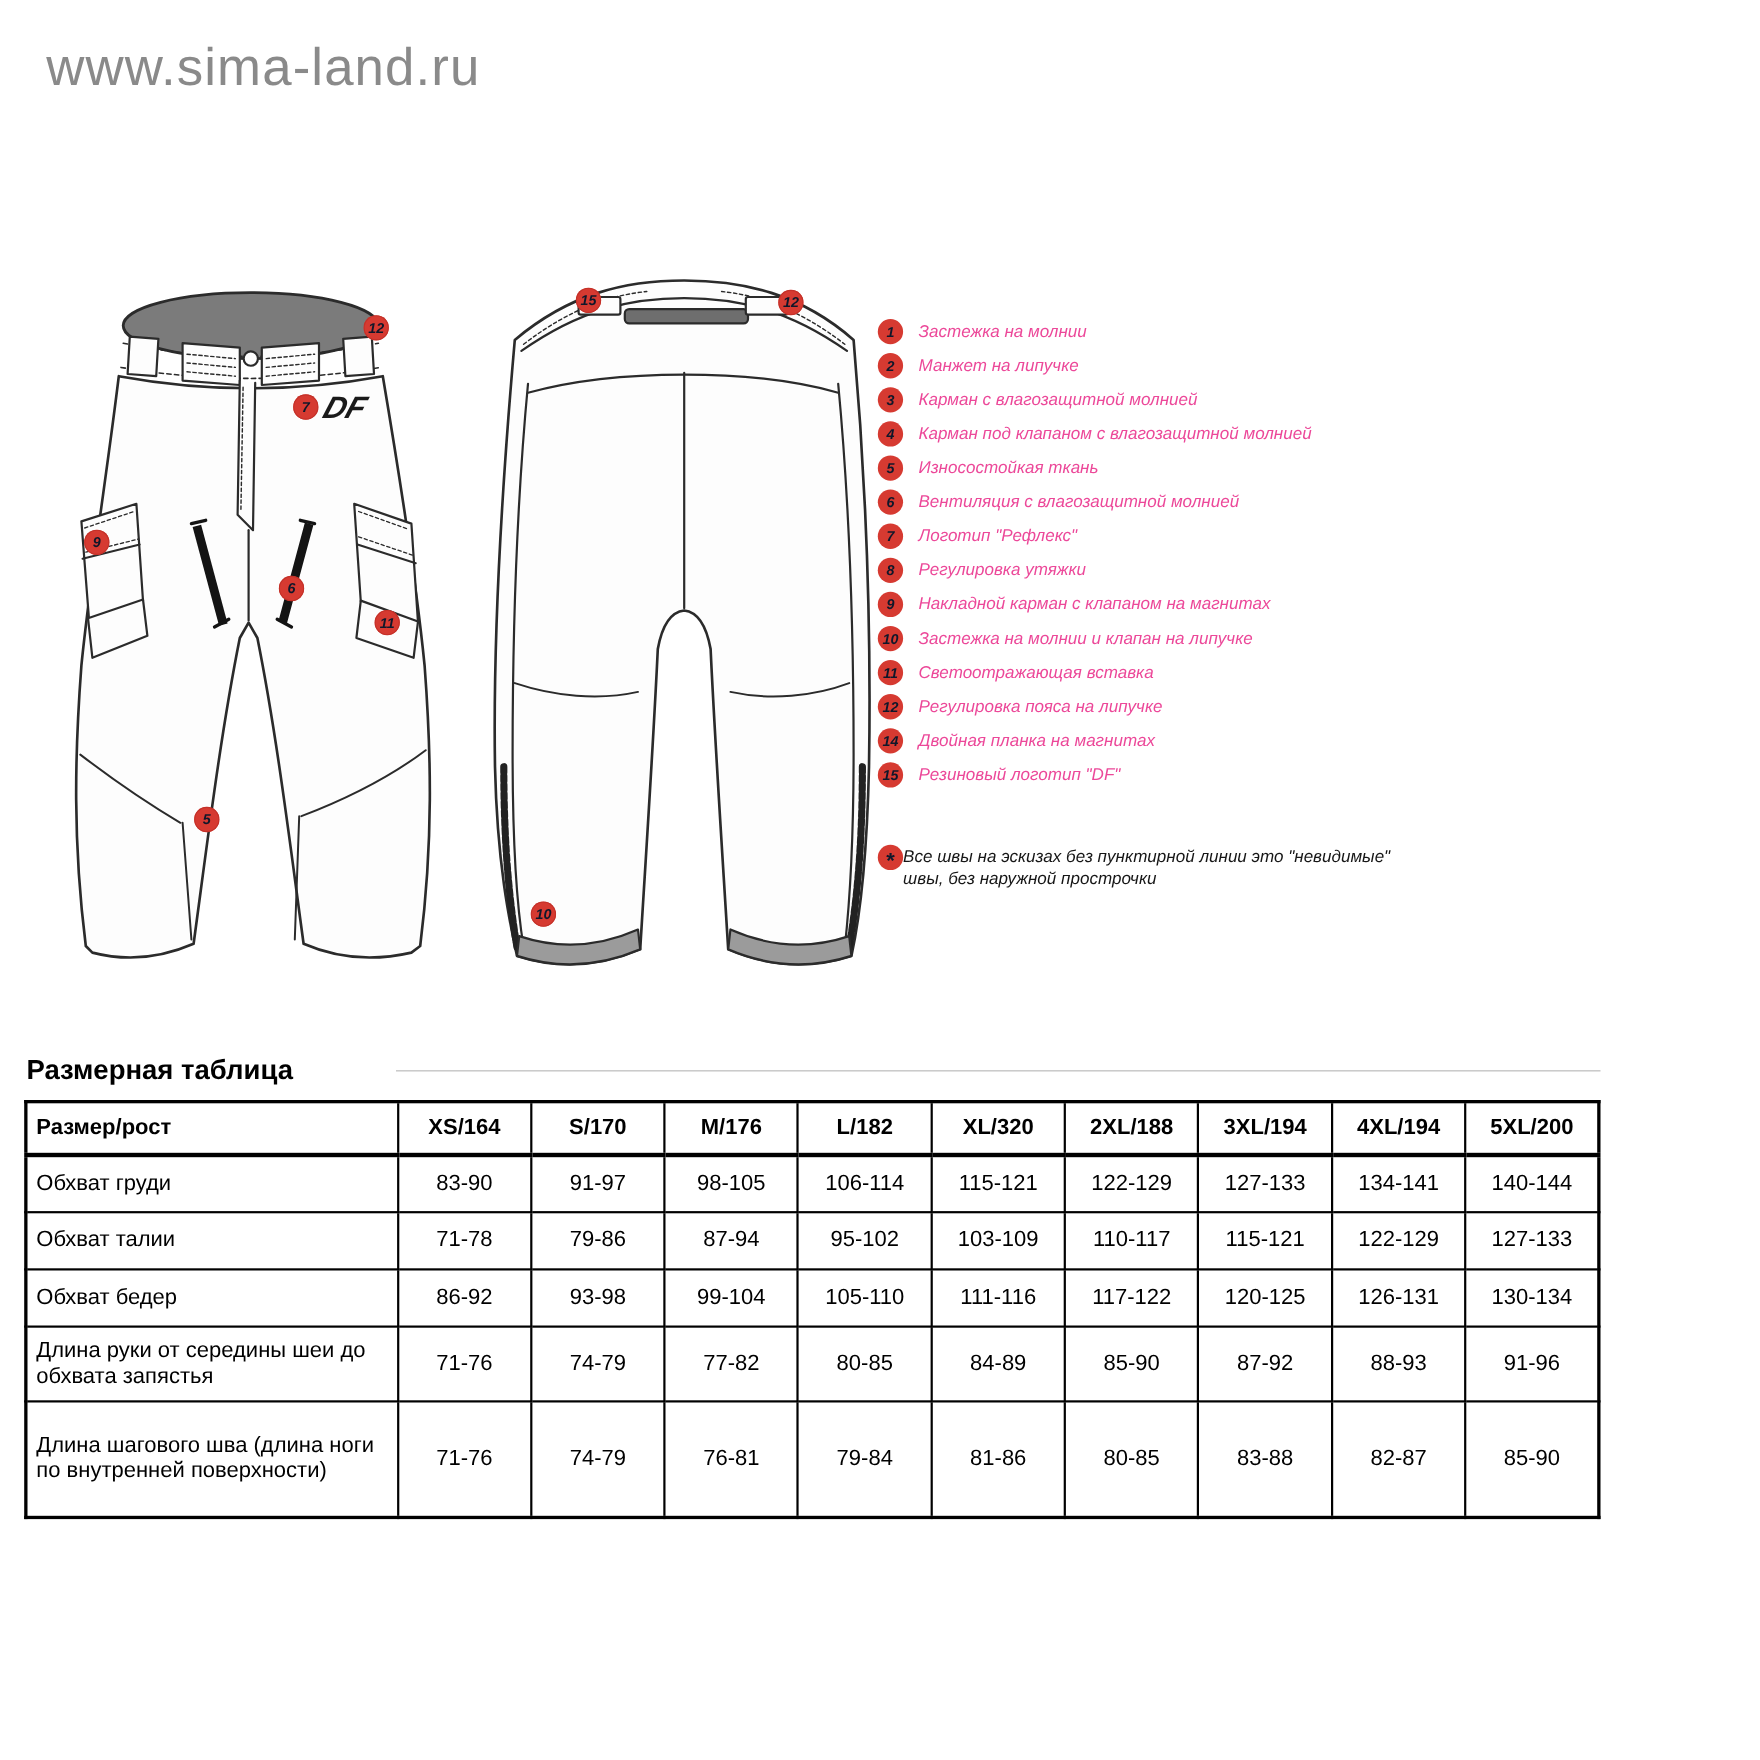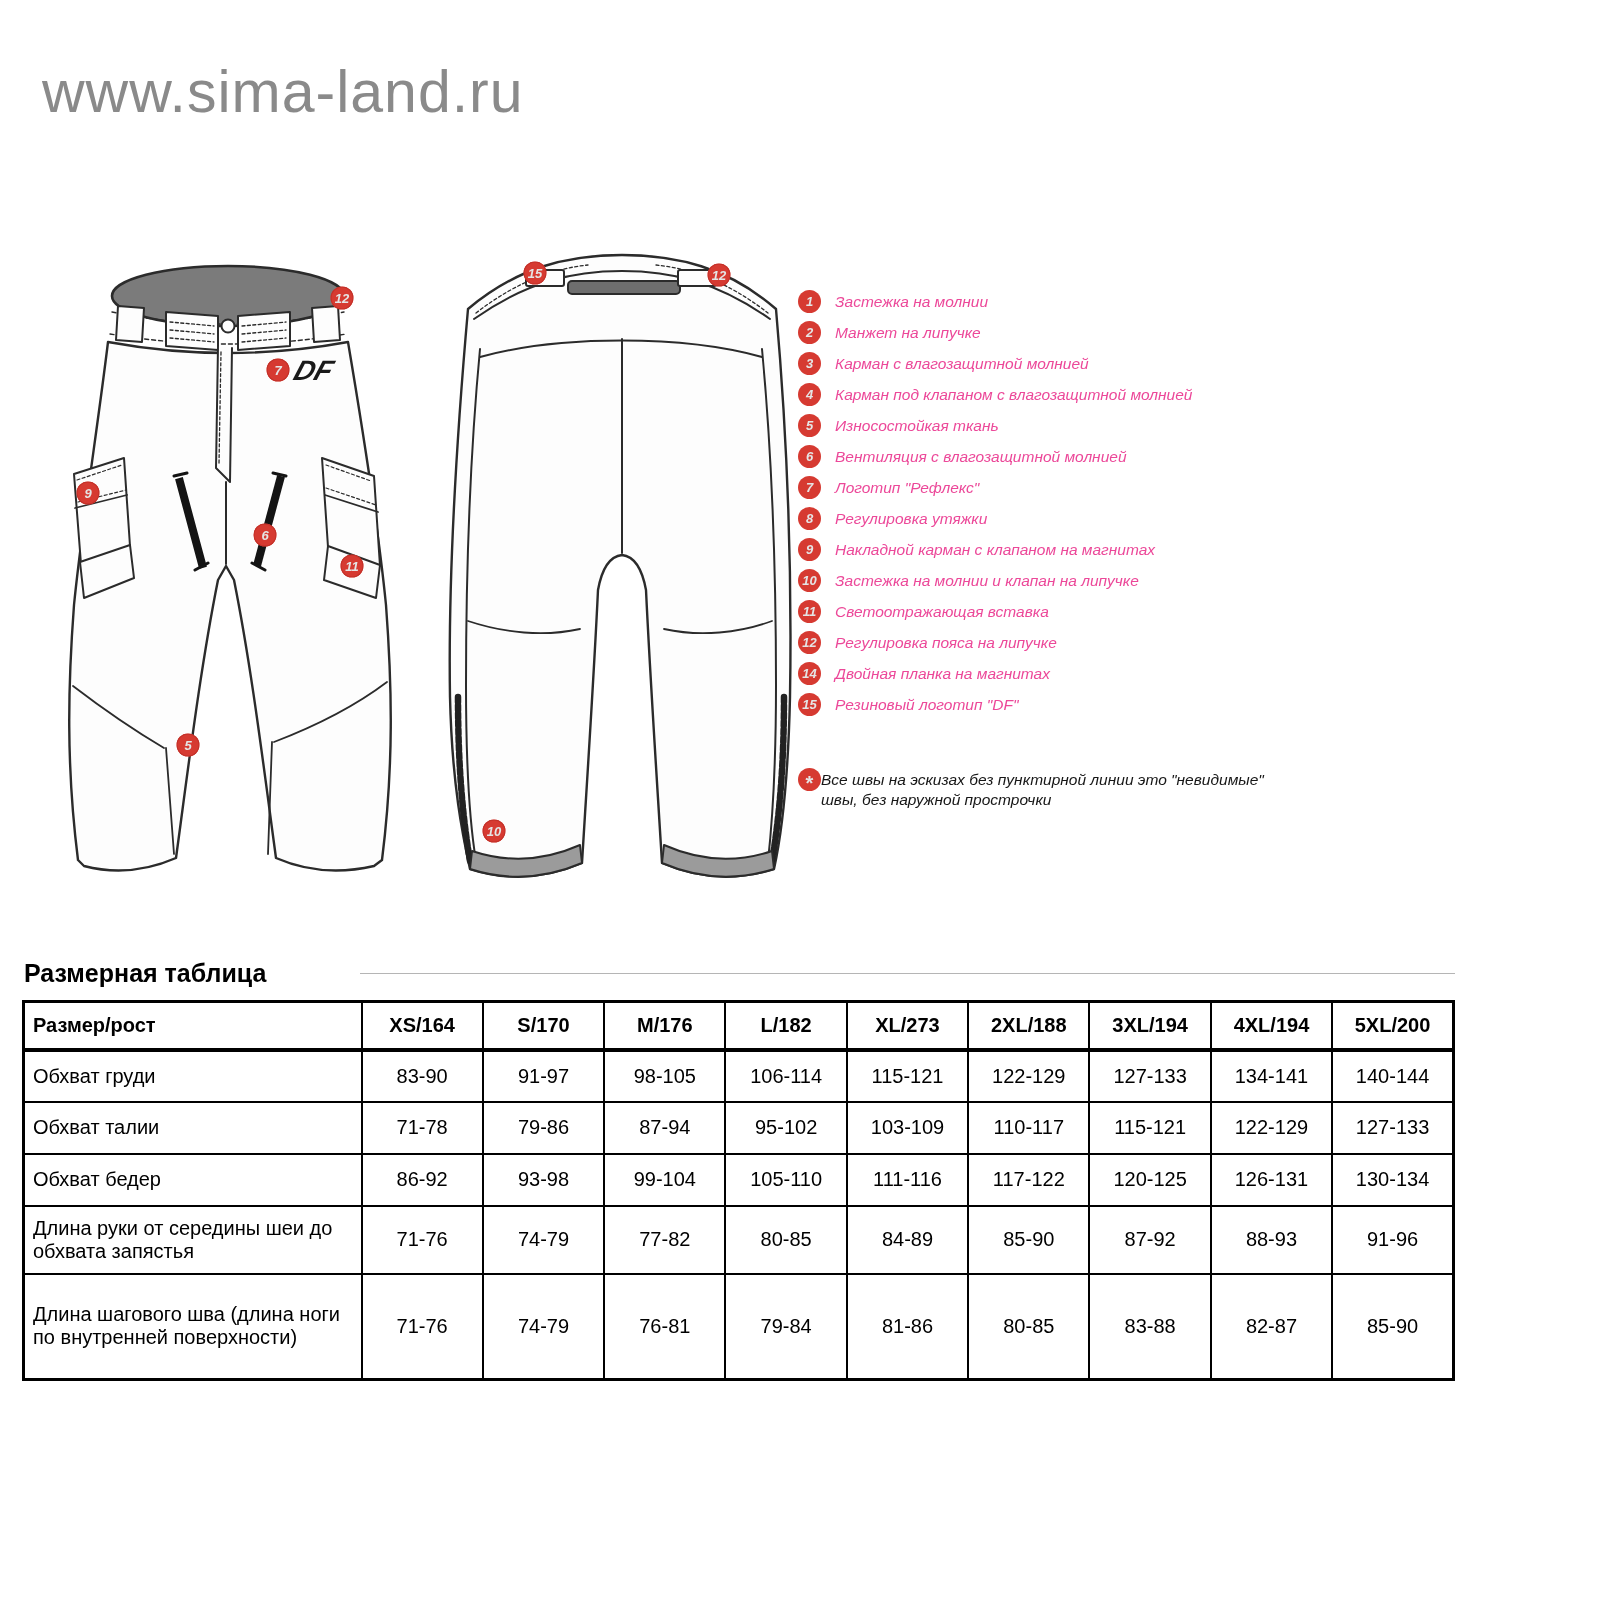--- a/index.html
+++ b/index.html
@@ -1,25 +1,25 @@
 <!DOCTYPE html>
 <html><head>
 <meta charset="utf-8">
 <style>
   html,body{margin:0;padding:0;background:#fff;}
   .page{position:relative;width:1600px;height:1600px;background:#fff;overflow:hidden;
         font-family:"Liberation Sans", sans-serif;color:#111;}
-  .watermark{position:absolute;left:42px;top:34px;font-size:59px;color:#8a8a8a;letter-spacing:1px;margin-top:24px;}
+  .watermark{position:absolute;left:42px;top:34px;font-size:48px;color:#8a8a8a;letter-spacing:1px;}
   
   .drawing{position:absolute;}
   .drawing.front{left:60px;top:250px;width:340px;height:640px;}
   .drawing.back{left:440px;top:245px;width:360px;height:645px;}
   .drawing svg{position:absolute;left:0;top:0;}
   .badge{display:inline-flex;align-items:center;justify-content:center;
-         width:23px;height:23px;border-radius:50%;background:#d63a31;color:#e5e5e5;
+         width:23px;height:23px;border-radius:50%;background:#d63a31;color:#0f172a;
          font-weight:700;font-style:italic;font-size:13px;line-height:1;flex:0 0 23px;}
   .marker{position:absolute;transform:translate(-50%,-50%);box-shadow:0 0 0 1px #c33129 inset;}
   
   .legend{position:absolute;left:798px;top:290px;width:770px;}
   .legend-item{display:flex;align-items:flex-start;margin-bottom:8px;min-height:21px;}
   .legend-text{font-style:italic;font-size:15.5px;line-height:20px;margin-left:14px;
                max-width:540px;padding-top:2px;color:#ec4899;}
   .legend-note{display:flex;align-items:flex-start;margin-top:52px;}
   .note-badge span{position:relative;top:3px;font-size:20px;font-style:normal;}
   .note-text{font-style:italic;font-size:15.5px;line-height:20px;
@@ -296,21 +296,21 @@
           <col>
           <col>
         </colgroup>
       <thead>
           <tr>
             <th class="label">Размер/рост</th>
             <th>XS/164</th>
             <th>S/170</th>
             <th>M/176</th>
             <th>L/182</th>
-            <th>XL/273</th>
+            <th>XL/320</th>
             <th>2XL/188</th>
             <th>3XL/194</th>
             <th>4XL/194</th>
             <th>5XL/200</th>
           </tr>
         </thead>
       <tbody>
           <tr>
             <td class="label">Обхват груди</td>
             <td>83-90</td>

